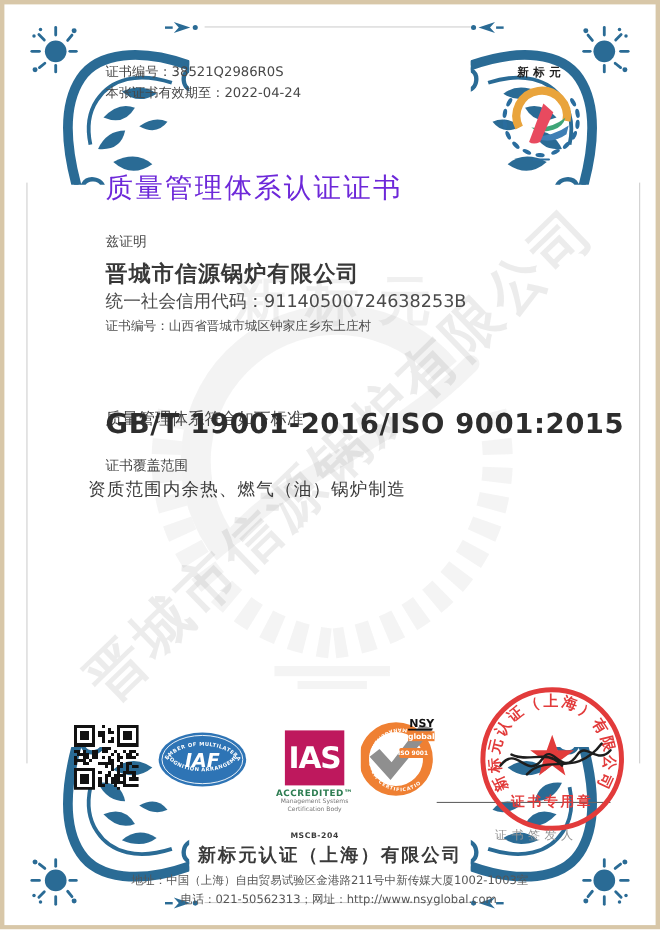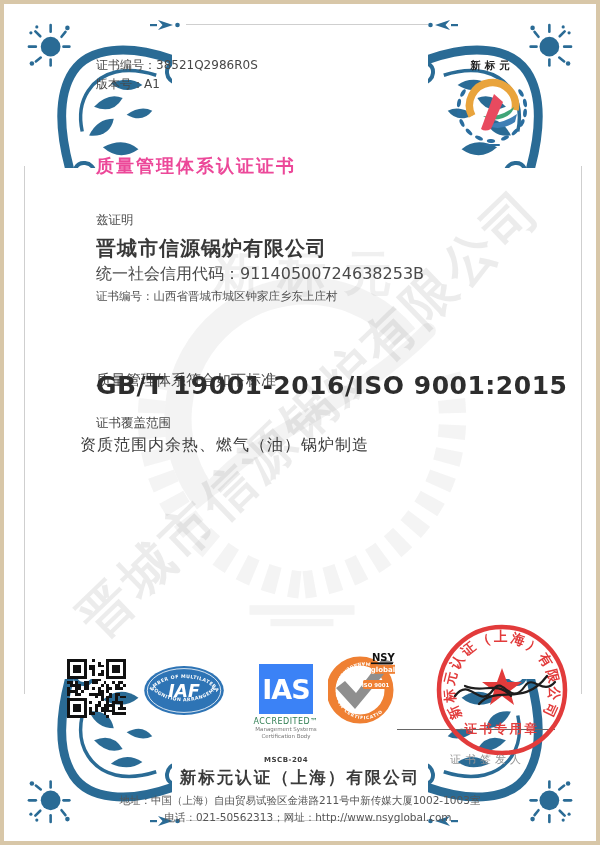--- a/index.html
+++ b/index.html
@@ -32,42 +32,42 @@
   .corner.tl{ left:20px; top:16px; }
   .corner.tr{ right:20px; top:16px; transform:scaleX(-1); }
   .corner.bl{ left:20px; bottom:14px; transform:scaleY(-1); }
   .corner.br{ right:20px; bottom:14px; transform:scale(-1,-1); }
   .edge-line{ position:absolute; background:#cfcfcf; }
   .edge-arrow{ position:absolute; width:30px; height:14px; }
 
   
   .content{ position:absolute; inset:0; z-index:2; }
   .info-block{ left:92px; top:52px; font-size:12px; color:#474747; line-height:18.5px; }
-  .cert-title{ left:92px; top:150px; font-size:18px; font-weight:bold; color:#ec4899; letter-spacing:2px; }
+  .cert-title{ left:92px; top:150px; font-size:25px; font-weight:normal; color:#6d28d9; letter-spacing:2px; }
   .certify-intro{ left:92px; top:208px; font-size:12.5px; color:#4a4a4a; }
   .company-name{ left:92px; top:231px; font-size:20px; font-weight:bold; color:#383838; letter-spacing:1px; }
   .credit-code{ left:92px; top:260px; font-size:16px; color:#4a4a4a; }
   .addr{ left:92px; font-size:11.5px; color:#4f4f4f; }
   .standard-intro{ left:92px; top:367px; font-size:15px; color:#474747; }
   .standard{ left:92px; top:367px; font-size:25px; font-weight:800; color:#2d2d2d; letter-spacing:.5px; }
   .scope-label{ left:92px; top:411px; font-size:12.5px; color:#474747; }
   .scope-text{ left:76px; top:431px; font-size:16px; color:#3c3c3c; letter-spacing:1px; }
   .legal{
     left:46px; top:519px; width:508px; font-size:13px; line-height:21.5px;
     color:#3f3f3f; text-align:justify; text-indent:2em;
   }
 
   
   .qr{ left:63px; top:655px; width:59px; height:59px; }
   .iaf{ left:139px; top:661px; width:82px; height:51px; }
   .ias-wrap{ left:246px; top:660px; width:72px; text-align:center; }
-  .ias-box{ width:54px; height:50px; background:#3b82f6; color:#fff; margin:0 auto;
+  .ias-box{ width:54px; height:50px; background:#be185d; color:#fff; margin:0 auto;
             display:flex; align-items:center; justify-content:center;
             font-size:27px; font-weight:800; letter-spacing:-1px; }
-  .ias-accredited{ font-size:8px; font-weight:normal; color:#2e7d52; letter-spacing:.5px; margin-top:3px; }
+  .ias-accredited{ font-size:8px; font-weight:bold; color:#2e7d52; letter-spacing:.5px; margin-top:3px; }
   .ias-sub{ font-size:5.5px; color:#777; line-height:7px; }
   .ias-code{ font-size:7px; font-weight:bold; color:#3b3b3b; margin-top:16px; letter-spacing:.5px; }
   .nsy{ left:324px; top:645px; width:78px; height:80px; }
   .seal{ left:423px; top:612px; width:150px; height:150px; }
   .signer-line{ left:393px; top:725px; width:158px; height:1px; background:#666; }
   .signer-label{ left:446px; top:748px; font-size:11px; letter-spacing:4px; color:#949494; }
 
   
   .footer{ left:0; top:763px; width:100%; text-align:center; }
   .footer-company{ font-size:16.5px; font-weight:bold; color:#3a3a3a; letter-spacing:2px; }
@@ -159,21 +159,21 @@
       </svg>
     <svg class="corner br" viewBox="0 0 150 150">
         <use href="#flourish"></use>
       </svg>
   </div>
 
   <div class="content">
 
     <div class="abs info-block">
       <div>证书编号：38521Q2986R0S</div>
-      <div>版本号：A1</div>
+      <div>本张证书有效期至：2022-04-24</div>
     </div>
 
     <svg class="abs" style="left:444px; top:52px;" width="88" height="92" viewBox="0 0 88 92">
       <text x="44" y="13" font-size="10.5" font-weight="bold" fill="#222" text-anchor="middle" letter-spacing="4">新标元</text>
       <path d="M24,60 A23,23 0 1 1 67,54" stroke="#e9a43c" stroke-width="7.5" fill="none"></path>
       <path d="M35,60 q17,2 31,-9 q-2,8 -11,11 q-12,4 -20,-2z" fill="#3fa578"></path>
       <path d="M37,68 q18,0 32,-10 l-2,8 q-14,10 -31,3z" fill="#3f7fb5"></path>
       <path d="M33,73 L46,38 L55,46 L43,73 q-6,3 -10,0z" fill="#e84a5f"></path>
       <g fill="#2a6d9e">
         <ellipse cx="15" cy="37" rx="4.2" ry="1.9" transform="rotate(-60 15 37)"></ellipse>

